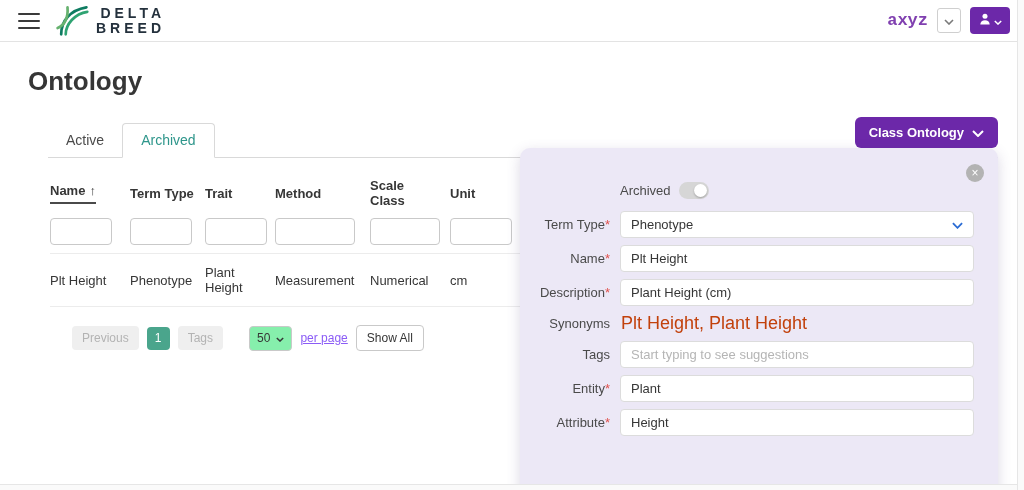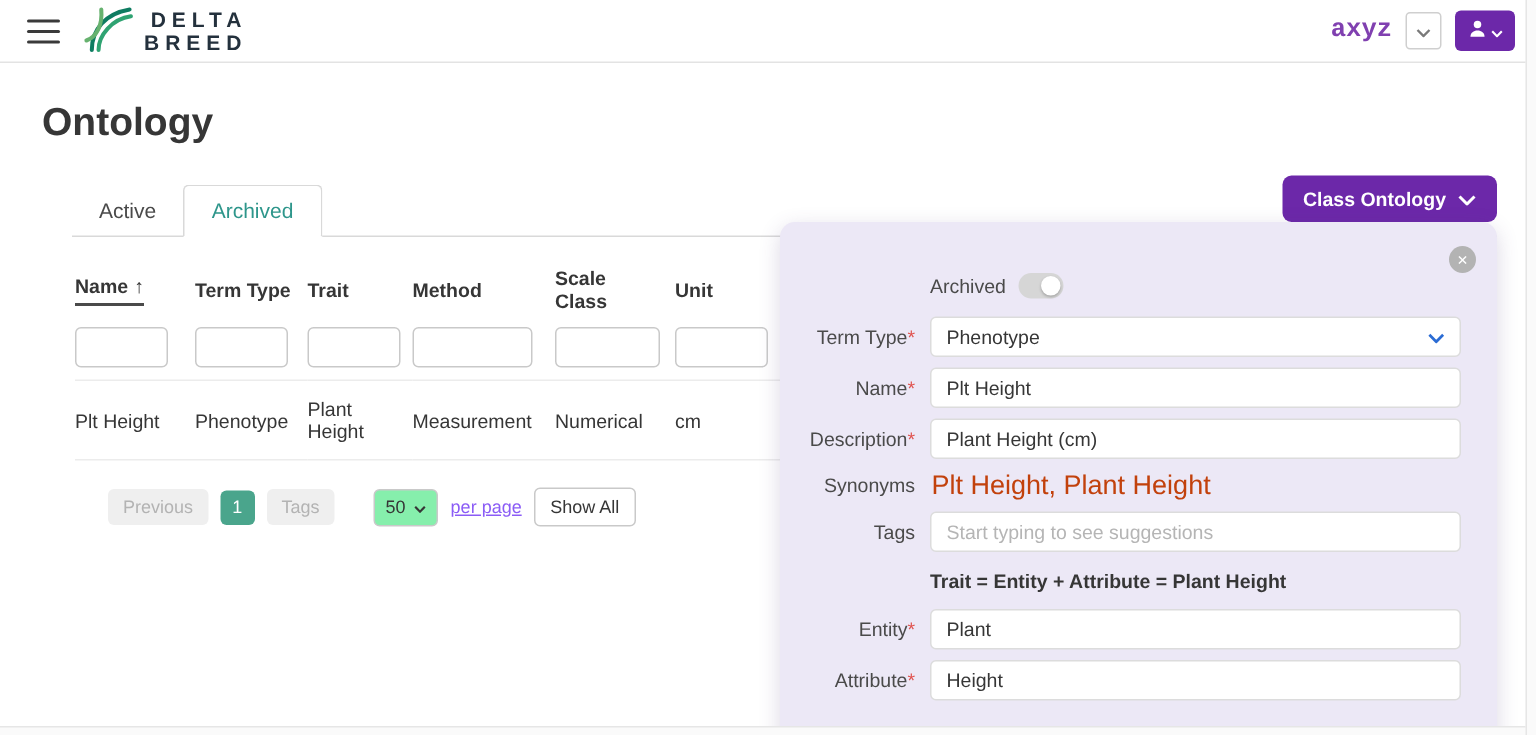--- a/index.html
+++ b/index.html
@@ -267,24 +267,20 @@
   <div class="frow">
     <label>Synonyms</label>
     <span class="static-value">Plt Height, Plant Height</span>
   </div>
 
   <div class="frow">
     <label>Tags</label>
     <input placeholder="Start typing to see suggestions" style="">
   </div>
 
-  <div class="frow formula-row">
-    <span></span>
-    <span class="formula">Trait = Entity + Attribute = Plant Height</span>
-  </div>
 
   <div class="frow">
     <label><span>Entity</span><span class="req">*</span></label>
     <input value="Plant" style="">
   </div>
 
   <div class="frow">
     <label><span>Attribute</span><span class="req">*</span></label>
     <input value="Height" style="">
   </div>

